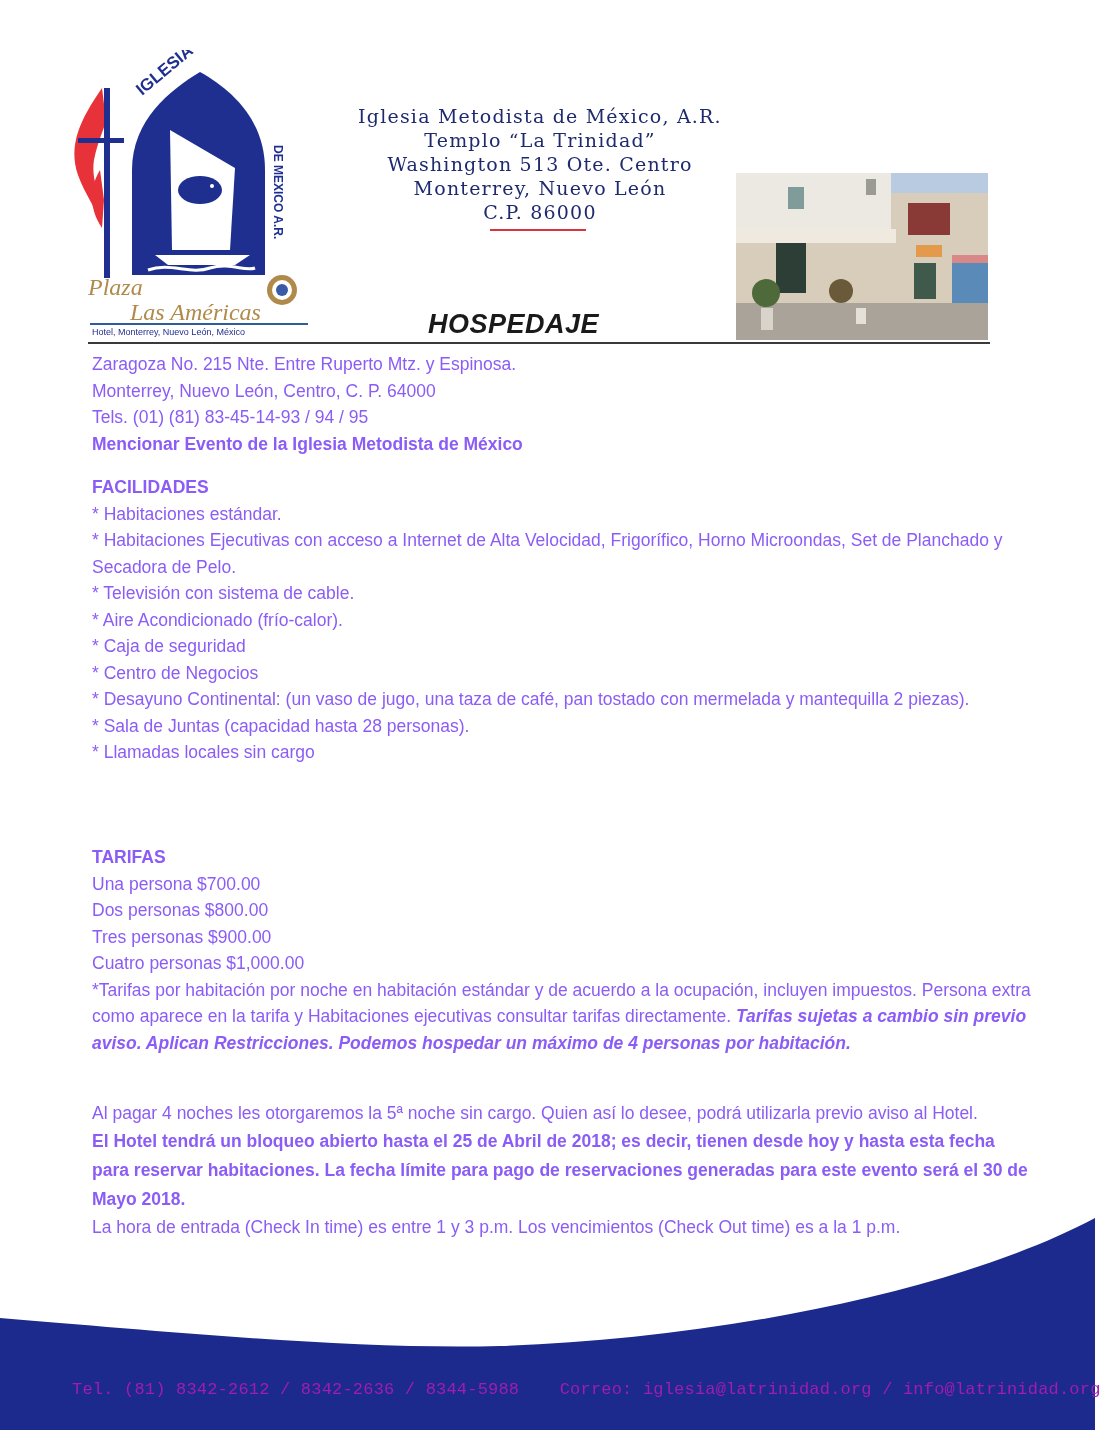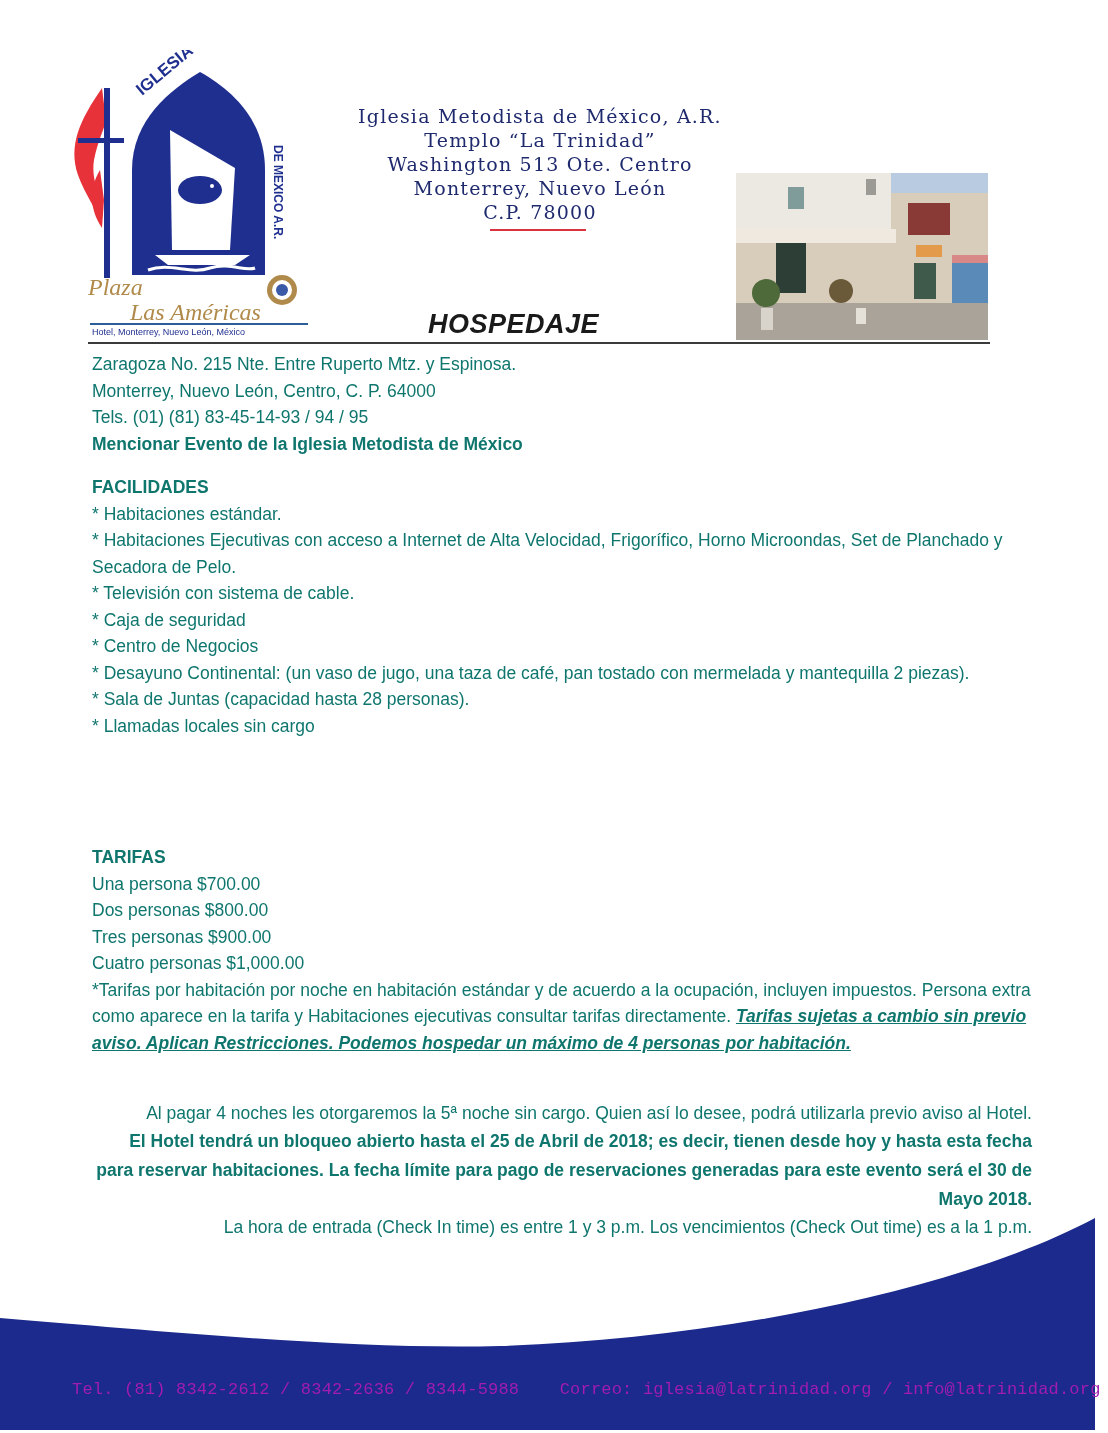--- a/index.html
+++ b/index.html
@@ -26,31 +26,31 @@
 
   
   #doc-title {
     left: 428px; top: 309px; font-size: 27px; font-weight: bold; font-style: italic;
     color: #1a1a1a; letter-spacing: 0.5px; text-align: center;
   }
   #title-rule { left: 88px; top: 342px; width: 902px; height: 2px; background: #3a3a3a; }
 
   
   .body-text {
-    left: 92px; width: 940px; font-size: 17.5px; line-height: 26.5px; color: #0f766e;
+    left: 92px; width: 940px; font-size: 17.5px; line-height: 26.5px; color: #8b5cf6;
   }
   .bold { font-weight: bold; }
-  .bi { font-weight: bold; font-style: italic; text-decoration: underline; }
+  .bi { font-weight: bold; font-style: italic; }
   .line { white-space: nowrap; }
   .para { white-space: normal; }
 
   #address-block { top: 351px; }
   #facilidades-block { top: 474px; }
   #tarifas-block { top: 844px; }
-  #notes-block { top: 1100px; text-align: right; }
+  #notes-block { top: 1100px; }
   #notes-block .bold-para { line-height: 29px; }
 
   
   #footer-wave { left: 0; top: 1200px; width: 1108px; height: 233px; }
   #footer-contact {
     left: 72px; top: 1380px; font-family: Liberation Mono, monospace; color: #a21caf;
     font-size: 17px; letter-spacing: 0.2px; white-space: nowrap;
   }
   #footer-contact span { margin-right: 30px; }
 </style>
@@ -87,21 +87,21 @@
     <rect x="30" y="273" width="218" height="2" fill="#2c5f9a"></rect>
     <text x="32" y="285" font-family="Liberation Sans, sans-serif" font-size="9" fill="#1f2f8f">Hotel, Monterrey, Nuevo León, México</text>
   </svg>
 </div>
 
 <div id="church-header" class="abs">
   <div>Iglesia Metodista de México, A.R.</div>
   <div>Templo “La Trinidad”</div>
   <div>Washington 513 Ote. Centro</div>
   <div>Monterrey, Nuevo León</div>
-  <div>C.P. 78000</div>
+  <div>C.P. 86000</div>
 </div>
 <div id="red-underline" class="abs"></div>
 
 <div id="photo" class="abs">
   <svg width="252" height="167" viewBox="0 0 252 167" xmlns="http://www.w3.org/2000/svg">
     <rect width="252" height="167" fill="#d8cdbb"></rect>
     <rect x="0" y="0" width="155" height="60" fill="#ece8e2"></rect>
     <rect x="155" y="0" width="97" height="20" fill="#b9cbe0"></rect>
     <rect x="52" y="14" width="16" height="22" fill="#7f9c9a"></rect>
     <rect x="130" y="6" width="10" height="16" fill="#9c9a94"></rect>
@@ -128,20 +128,21 @@
   <div class="line">Monterrey, Nuevo León, Centro, C. P. 64000</div>
   <div class="line">Tels. (01) (81) 83-45-14-93 / 94 / 95</div>
   <div class="line bold">Mencionar Evento de la Iglesia Metodista de México</div>
 </div>
 
 <div id="facilidades-block" class="abs body-text">
   <div class="line bold">FACILIDADES</div>
   <div class="para">* Habitaciones estándar.</div>
   <div class="para">* Habitaciones Ejecutivas con acceso a Internet de Alta Velocidad, Frigorífico, Horno Microondas, Set de Planchado y Secadora de Pelo.</div>
   <div class="para">* Televisión con sistema de cable.</div>
+  <div class="para">* Aire Acondicionado (frío-calor).</div>
   <div class="para">* Caja de seguridad</div>
   <div class="para">* Centro de Negocios</div>
   <div class="para">* Desayuno Continental: (un vaso de jugo, una taza de café, pan tostado con mermelada y mantequilla 2 piezas).</div>
   <div class="para">* Sala de Juntas (capacidad hasta 28 personas).</div>
   <div class="para">* Llamadas locales sin cargo</div>
 </div>
 
 <div id="tarifas-block" class="abs body-text">
   <div class="line bold">TARIFAS</div>
   <div class="line">

